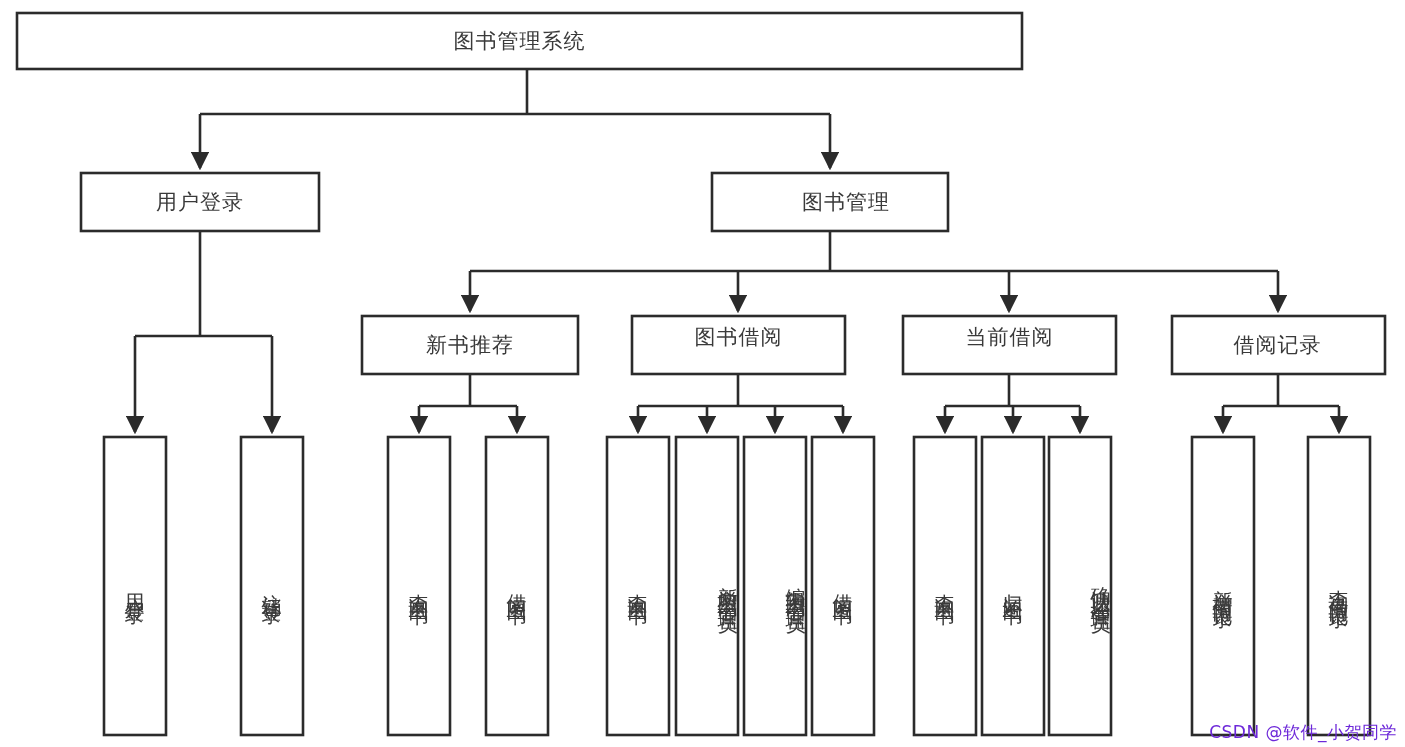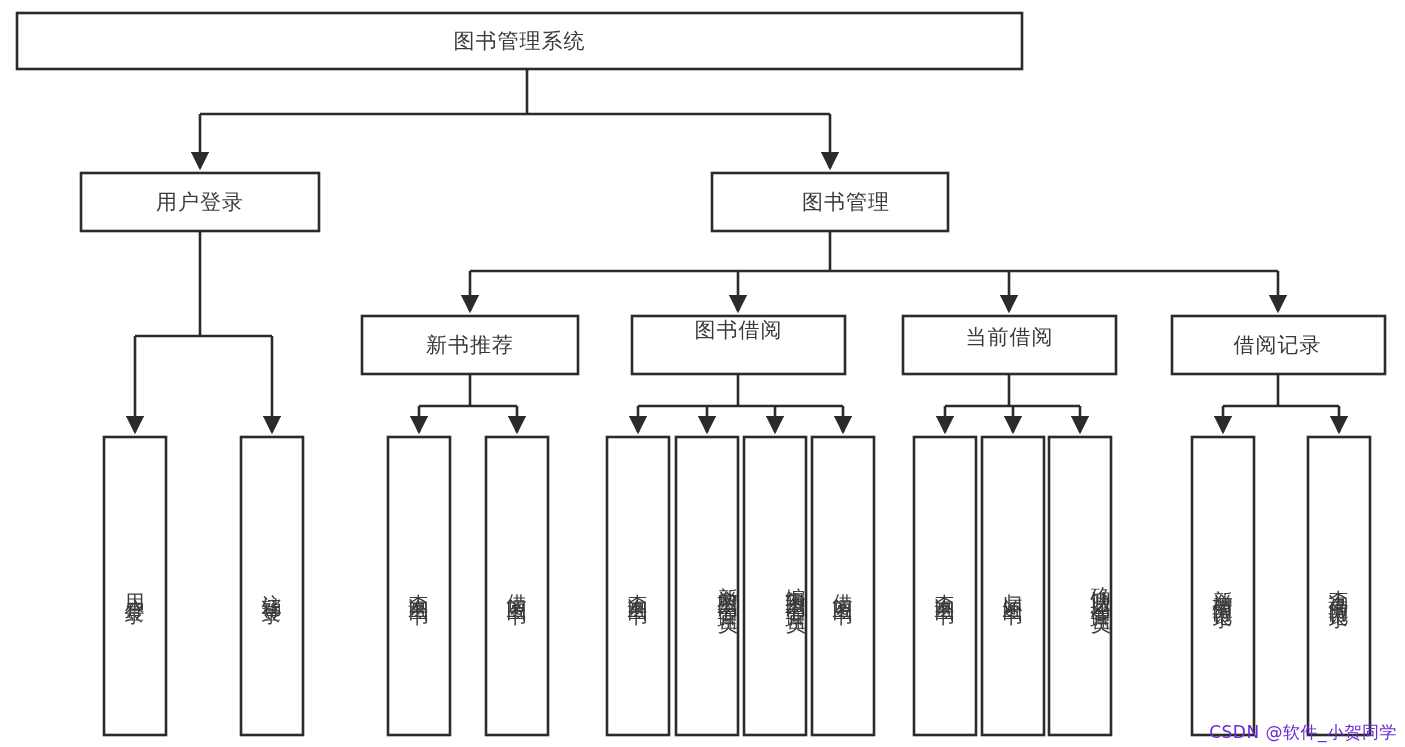--- a/index.html
+++ b/index.html
@@ -164,21 +164,21 @@
     <path class="conn" marker-end="url(#arrow)" d="M 1223 406 L 1223 432"></path>
     <path class="conn" marker-end="url(#arrow)" d="M 1339 406 L 1339 432"></path>
   </svg>
 
   <div class="node-label" style="left:17px; top:13px; width:1005px; height:56px;">图书管理系统</div>
 
   <div class="node-label" style="left:81px; top:173px; width:238px; height:58px;">用户登录</div>
   <div class="node-label" style="left:712px; top:173px; width:268px; height:58px;">图书管理</div>
 
   <div class="node-label" style="left:362px; top:316px; width:216px; height:58px;">新书推荐</div>
-  <div class="node-label" style="left:632px; top:301px; width:213px; height:58px;">图书借阅</div>
+  <div class="node-label" style="left:632px; top:308px; width:213px; height:58px;">图书借阅</div>
   <div class="node-label" style="left:903px; top:316px; width:213px; height:42px;">当前借阅</div>
   <div class="node-label" style="left:1172px; top:316px; width:211px; height:58px;">借阅记录</div>
 
   <div class="leaf-label" style="left:104px; top:437px; width:62px; height:298px;">用户登录</div>
   <div class="leaf-label" style="left:241px; top:437px; width:62px; height:298px;">注销登录</div>
 
   <div class="leaf-label" style="left:388px; top:437px; width:62px; height:298px;">查询图书</div>
   <div class="leaf-label" style="left:486px; top:437px; width:62px; height:298px;">借阅图书</div>
 
   <div class="leaf-label" style="left:607px; top:437px; width:62px; height:298px;">查询图书</div>

